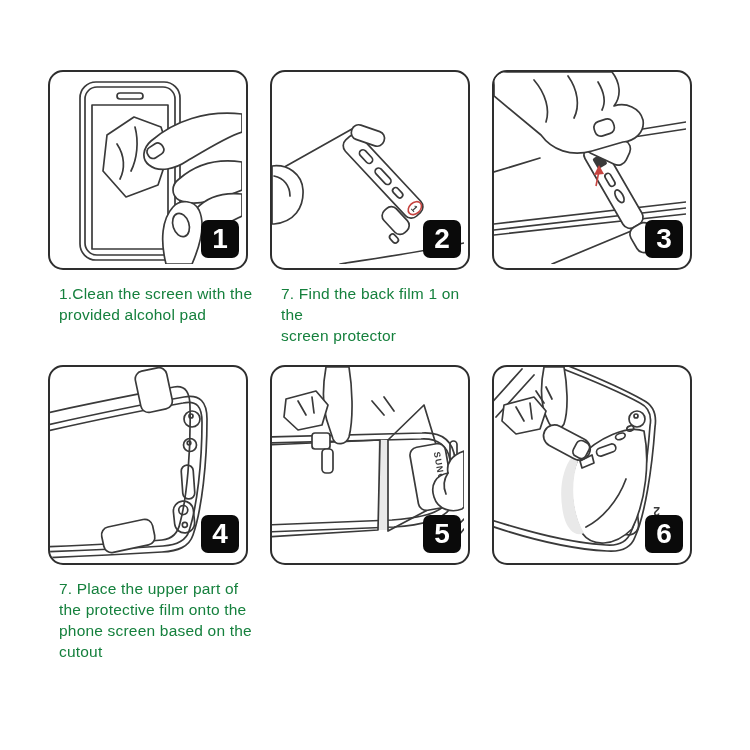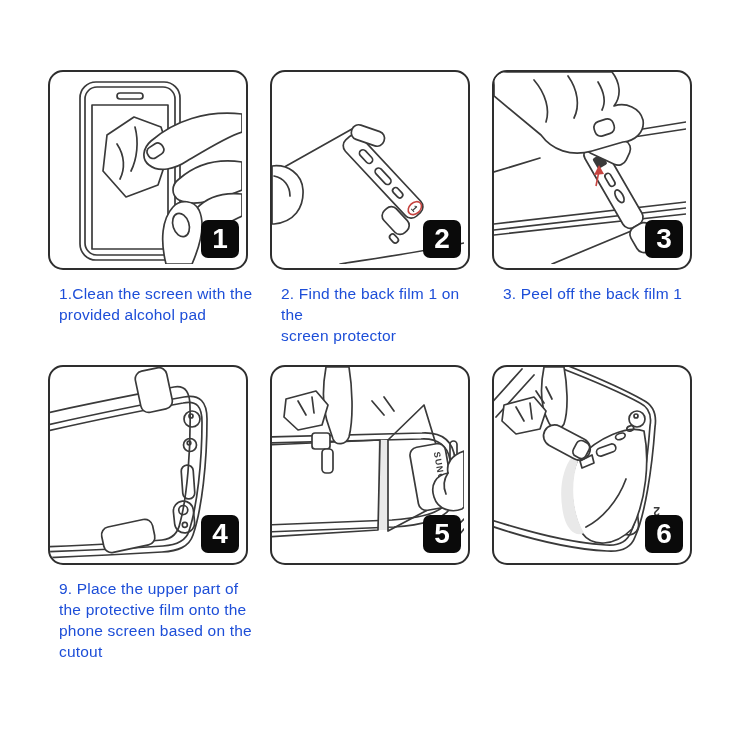--- a/index.html
+++ b/index.html
@@ -10,21 +10,21 @@
         grid-template-rows:295px 295px;}
   .step{position:relative;}
   .panel{position:relative;width:196px;height:196px;border:2.5px solid #2e2e2e;
          border-radius:15px;overflow:hidden;background:#ffffff;}
   .panel svg{position:absolute;left:0;top:0;}
   .badge{position:absolute;right:7px;bottom:10px;width:38px;height:38px;
          background:#0a0a0a;border-radius:7px;color:#ffffff;
          display:flex;align-items:center;justify-content:center;
          font-size:28px;font-weight:bold;line-height:1;}
   .caption{margin:13px 0 0 0;padding-left:11px;width:205px;
-           font-size:15.5px;line-height:21px;color:#1d4ed8;
+           font-size:15.5px;line-height:21px;color:#15803d;
            letter-spacing:0.2px;white-space:pre-line;}
   
   .s{stroke:#3a3a3a;stroke-width:1.7;fill:none;stroke-linecap:round;stroke-linejoin:round;}
   .sw{stroke:#3a3a3a;stroke-width:1.7;fill:#ffffff;stroke-linecap:round;stroke-linejoin:round;}
   .sf{fill:#3a3a3a;stroke:none;}
   .red{stroke:#c74440;stroke-width:1.6;fill:none;}
   .redf{fill:#c74440;stroke:none;}
   .shade{fill:#e9e9e9;stroke:none;}
   .txt{fill:#3a3a3a;font-family:"Liberation Sans",sans-serif;font-weight:bold;}
 </style>
@@ -71,21 +71,21 @@
             <rect class="sw" x="74" y="23" width="30" height="17" rx="7"></rect>
             <rect class="s" x="96" y="42" width="10" height="6" rx="3"></rect>
             <ellipse class="red" cx="93" cy="9" rx="5.5" ry="7.5"></ellipse>
             <text class="txt" x="90.5" y="12.5" font-size="9">1</text>
           </g>
           <path class="sw" d="M0,94 C16,92 30,102 31,118 C32,136 22,150 2,152 L0,152 Z"></path>
           <path class="s" d="M2,104 C12,106 18,114 18,124"></path>
         </svg>
         <div class="badge">2</div>
       </div>
-      <p class="caption">2. Find the back film 1 on the
+      <p class="caption">7. Find the back film 1 on the
 screen protector</p>
     </section>
 
     <section class="step">
       <div class="panel">
         <svg width="192" height="192" viewBox="0 0 192 192">
           <path class="s" d="M118,62 L192,50"></path>
           <path class="s" d="M120,68 L192,57"></path>
           <path class="s" d="M0,100 L46,86"></path>
           <path class="s" d="M0,152 L192,130"></path>
@@ -103,21 +103,20 @@
           <path class="sw" d="M0,0 L118,0 C126,10 128,24 120,34 C132,30 146,36 149,48 C151,60 141,69 129,70 L98,79 C77,85 58,78 47,63 L0,24 Z"></path>
           <path class="s" d="M40,8 C52,22 56,38 52,50"></path>
           <path class="s" d="M74,4 C84,18 86,34 80,46"></path>
           <path class="s" d="M104,10 C110,20 112,30 108,38"></path>
           <rect class="s" x="100" y="48" width="20" height="15" rx="6" transform="rotate(-18 110 55)"></rect>
           <path class="red" d="M102,114 L105,99"></path>
           <polygon class="redf" points="105,93 100,103 110,102"></polygon>
         </svg>
         <div class="badge">3</div>
       </div>
-      <p class="caption">3. Peel off the back film 1</p>
     </section>
 
     <section class="step">
       <div class="panel">
         <svg width="192" height="192" viewBox="0 0 192 192">
           <path class="s" d="M-12,60 C50,46 100,36 134,30 C150,27 157,35 157,52 C157,95 152,142 143,168 C139,180 128,184 112,185 C64,188 16,190 -12,191"></path>
           <path class="s" d="M-12,66 C50,52 100,42 133,36 C147,33 152,40 152,55 C152,96 147,140 139,164 C136,174 127,178 113,179 C66,182 18,184 -12,185"></path>
           <path class="s" d="M-12,48 C50,34 95,26 124,20 C136,18 140,26 140,40 C141,84 137,130 130,156 C128,166 122,172 112,173 C70,177 20,179 -12,180"></path>
           <rect class="sw" x="88" y="2" width="32" height="42" rx="8" transform="rotate(-12 104 24)"></rect>
           <rect class="sw" x="52" y="156" width="52" height="26" rx="8" transform="rotate(-12 78 168)"></rect>
@@ -128,21 +127,21 @@
           <rect class="s" x="132" y="98" width="12" height="34" rx="6" transform="rotate(-4 138 115)"></rect>
           <g transform="rotate(-6 134 150)">
             <rect class="s" x="124" y="134" width="20" height="32" rx="10"></rect>
             <circle class="s" cx="134" cy="143" r="4.5"></circle>
             <circle class="s" cx="134" cy="158" r="2.5"></circle>
           </g>
           <text class="txt" font-size="13" transform="translate(162 158) rotate(180)">2</text>
         </svg>
         <div class="badge">4</div>
       </div>
-      <p class="caption">9. Place the upper part of
+      <p class="caption">7. Place the upper part of
 the protective film onto the
 phone screen based on the
 cutout</p>
     </section>
 
     <section class="step">
       <div class="panel">
         <svg width="192" height="192" viewBox="0 0 192 192">
           <path class="s" d="M-6,70 L150,66 C170,65 181,74 183,92 C184,114 178,134 160,141"></path>
           <path class="s" d="M-6,76 L149,72 C166,71 176,79 178,93 C179,112 173,129 158,136"></path>

